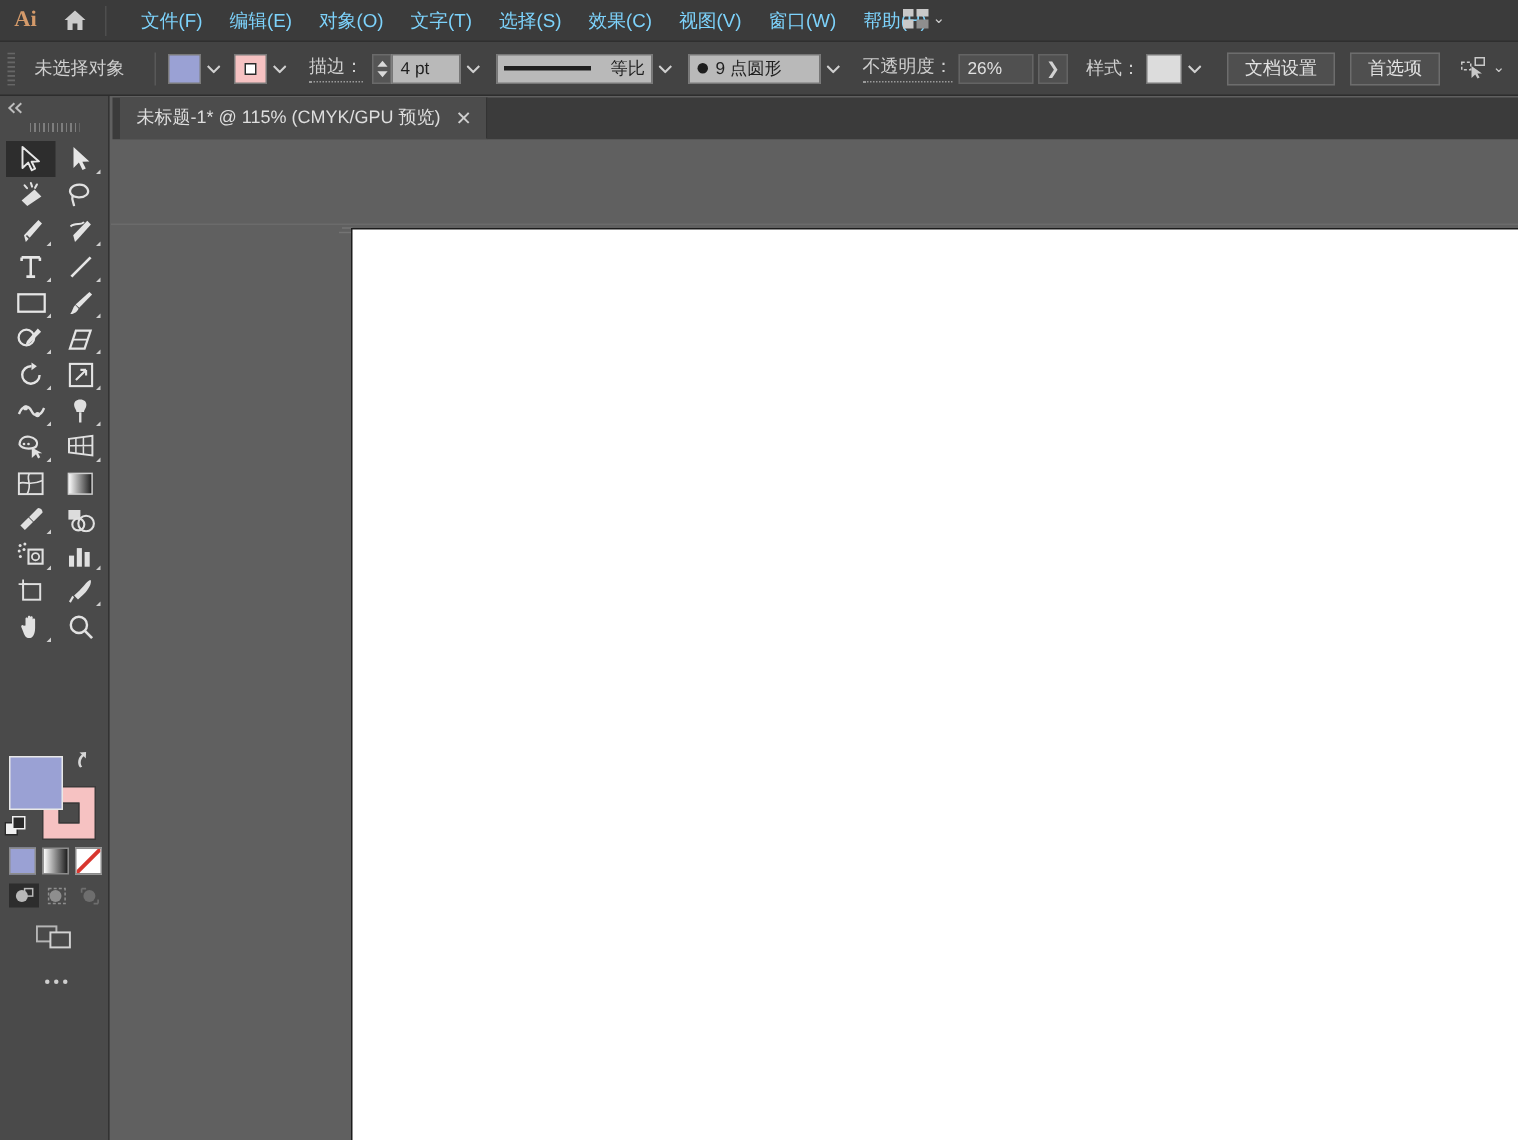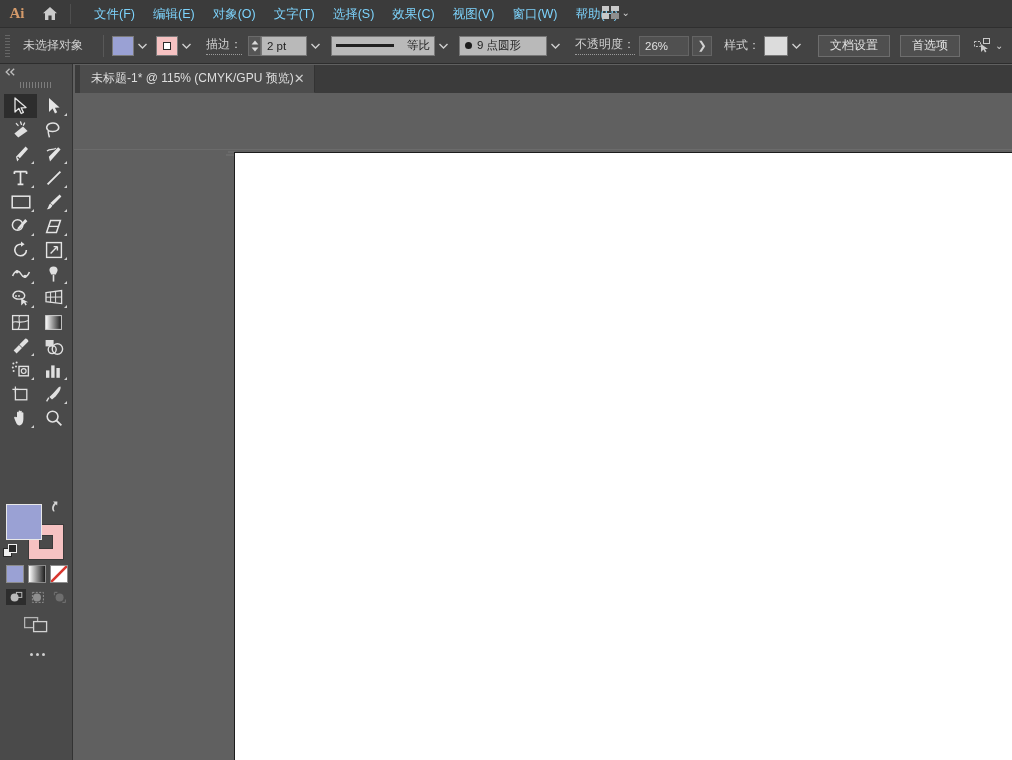--- a/index.html
+++ b/index.html
@@ -117,21 +117,21 @@
   }
 
   
   .tabbar {
     position: absolute; left: 75px; top: 65px; width: 937px; height: 28px;
     background: #3b3b3b;
   }
   .doc-tab {
     position: absolute; left: 5px; top: 0; height: 28px;
     background: #4c4c4c;
-    display: flex; align-items: center; gap: 0;
+    display: flex; align-items: center; gap: 10px;
     padding: 0 9px 0 11px;
     border-right: 1px solid #333;
     border-bottom: 1px solid #4c4c4c;
   }
   .doc-tab .title { font-size: 12px; color: #dedede; white-space: nowrap; }
   .doc-tab .close { color: #cfcfcf; font-size: 13px; line-height: 1; }
 
   
   .toolpanel {
     position: absolute; left: 0; top: 64px; width: 73px; height: 696px;
@@ -290,21 +290,21 @@
 
     <div class="cb-label dotted" style="margin-left:12px;">描边：</div>
     <div class="stepper" style="margin-left:6px;">
       <svg width="8" height="5" viewBox="0 0 8 5">
           <path d="M4 0.5 L7.4 4.5 L0.6 4.5 Z" fill="#dadada"></path>
         </svg>
       <svg width="8" height="5" viewBox="0 0 8 5">
           <path d="M4 4.5 L0.6 0.5 L7.4 0.5 Z" fill="#dadada"></path>
         </svg>
     </div>
-    <div class="field" style="width:46px;">2 pt</div>
+    <div class="field" style="width:46px;">4 pt</div>
     <div class="chev">
       <svg width="9" height="6" viewBox="0 0 9 6">
           <path d="M0.5 1 L4.5 5 L8.5 1" stroke="#cfcfcf" stroke-width="1.4" fill="none"></path>
         </svg>
     </div>
 
     <div class="profile-box" style="margin-left:8px;">
       <span class="profile-line"></span>
       <span>等比</span>
     </div>

